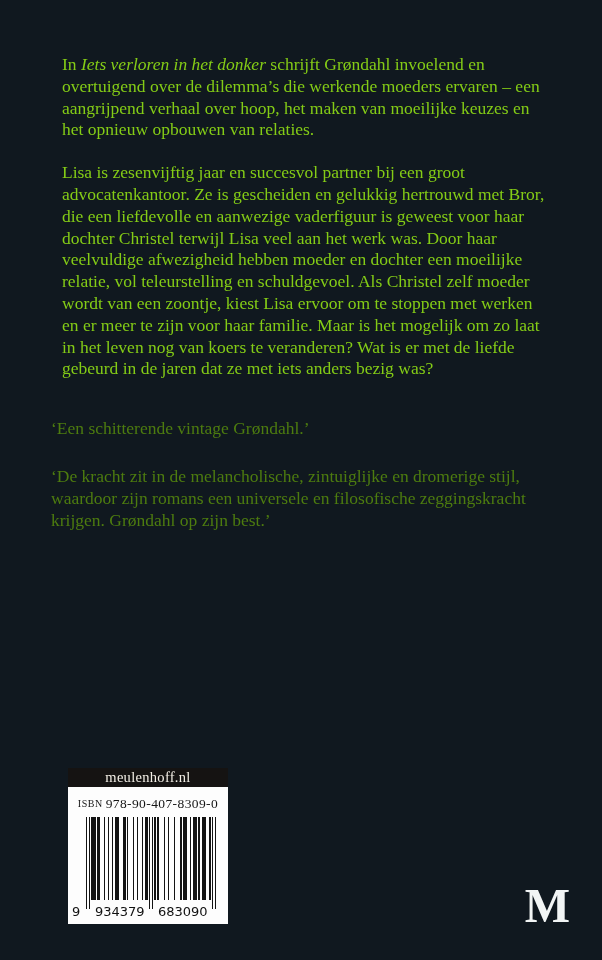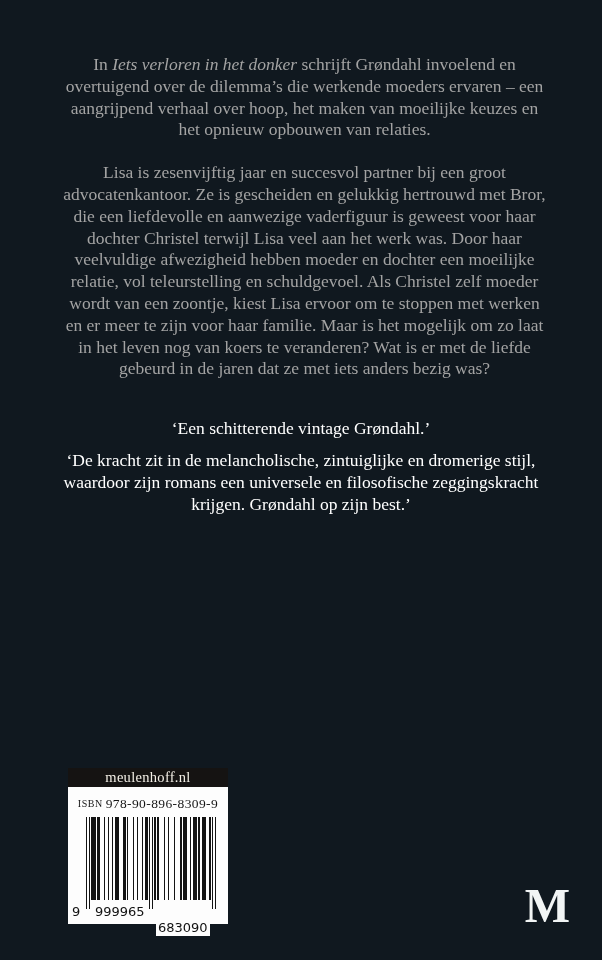--- a/index.html
+++ b/index.html
@@ -12,32 +12,32 @@
     font-family:"Liberation Serif", serif;
   }
   .text-area {
     position:absolute; top:54px; left:51px; width:500px;
   }
   .body-par {
     margin:0 0 21px 0;
     padding:0 4px 0 11px;
     font-size:17.5px;
     line-height:21.8px;
-    color:#a3a3a3;
-    text-align:center;
+    color:#84cc16;
+    text-align:left;
   }
   .body-par em, .quote-attr em { font-style:italic; }
   .quote-block {
-    text-align:center;
-    color:#ffffff;
+    text-align:left;
+    color:#4d7c0f;
     font-size:17.5px;
     line-height:22.4px;
   }
   .quote-block.first { margin-top:37px; }
-  .quote-block.second { margin-top:9px; }
+  .quote-block.second { margin-top:25px; }
   .quote-text { margin:0; }
   .quote-attr { margin:1px 0 0 0; }
   .quote-attr .stars {
     font-family:"DejaVu Sans", sans-serif;
     font-size:13px;
     letter-spacing:1.5px;
     margin-right:5px;
     position:relative; top:-1px;
   }
   .publisher-block {
@@ -75,21 +75,21 @@
   }
   .barcode-svg { position:absolute; left:18px; top:30px; }
   .digits-row {
     position:absolute; left:0; top:117px; width:160px; height:16px;
     font-family:"DejaVu Sans", sans-serif;
     font-size:13px; line-height:16px; color:#111;
   }
   .digits-row span { position:absolute; top:0; }
   .digit-first { left:4px; }
   .digit-group1 { left:25px; background:#fdfdfd; padding:0 2px; }
-  .digit-group2 { left:88px; background:#fdfdfd; padding:0 2px;margin-top:16px; }
+  .digit-group2 { left:88px; background:#fdfdfd; padding:0 2px; }
   .m-logo {
     position:absolute; right:32px; bottom:30px;
     color:#f2f5f5;
     font-family:"Liberation Serif", serif;
     font-weight:700;
     font-size:48px;
     line-height:1;
   }
 </style>
 </head>
@@ -109,21 +109,21 @@
       <p class="quote-text">‘De kracht zit in de melancholische, zintuiglijke en dromerige stijl, waardoor zijn romans een universele en filosofische zeggingskracht krijgen. Grøndahl op zijn best.’</p>
     </div>
   </main>
 
   <div class="publisher-block">
     <div class="site-bar">
       <span>meulenhoff.nl</span>
     </div>
     <div class="isbn-box">
       <div class="isbn-line">
-        <span class="isbn-label">ISBN</span><span>978-90-896-8309-9</span>
+        <span class="isbn-label">ISBN</span><span>978-90-407-8309-0</span>
       </div>
       <svg class="barcode-svg" width="130" height="92" viewBox="0 0 130 92" preserveAspectRatio="none" shape-rendering="crispEdges">
           <rect x="0.000" y="0" width="1.368" height="92" fill="#131313"></rect>
           <rect x="2.737" y="0" width="1.368" height="92" fill="#131313"></rect>
           <rect x="5.474" y="0" width="4.105" height="83" fill="#131313"></rect>
           <rect x="10.947" y="0" width="2.737" height="83" fill="#131313"></rect>
           <rect x="17.789" y="0" width="1.368" height="83" fill="#131313"></rect>
           <rect x="21.895" y="0" width="1.368" height="83" fill="#131313"></rect>
           <rect x="26.000" y="0" width="1.368" height="83" fill="#131313"></rect>
           <rect x="28.737" y="0" width="4.105" height="83" fill="#131313"></rect>
@@ -145,21 +145,21 @@
           <rect x="104.000" y="0" width="1.368" height="83" fill="#131313"></rect>
           <rect x="106.737" y="0" width="4.105" height="83" fill="#131313"></rect>
           <rect x="112.211" y="0" width="1.368" height="83" fill="#131313"></rect>
           <rect x="116.316" y="0" width="4.105" height="83" fill="#131313"></rect>
           <rect x="123.158" y="0" width="1.368" height="83" fill="#131313"></rect>
           <rect x="125.895" y="0" width="1.368" height="92" fill="#131313"></rect>
           <rect x="128.632" y="0" width="1.368" height="92" fill="#131313"></rect>
         </svg>
       <div class="digits-row">
         <span class="digit-first">9</span>
-        <span class="digit-group1">999965</span>
+        <span class="digit-group1">934379</span>
         <span class="digit-group2">683090</span>
       </div>
     </div>
   </div>
 
   <div class="m-logo">M</div>
 
 </div>
 
 </body></html>

